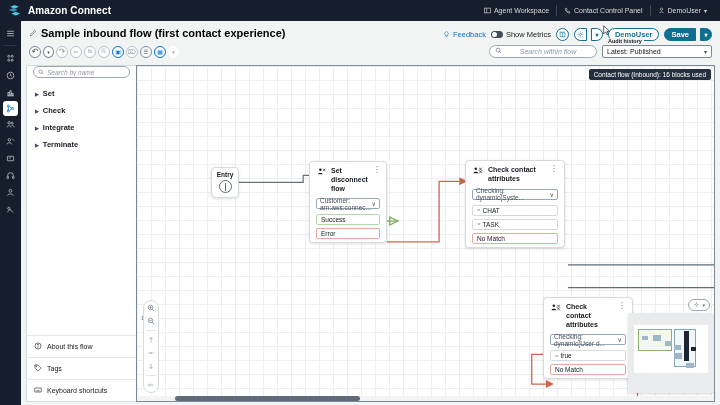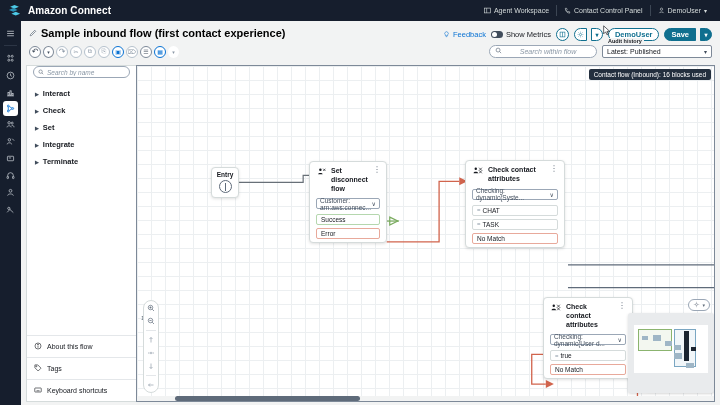--- a/index.html
+++ b/index.html
@@ -386,29 +386,25 @@
           <svg width="6" height="6" viewBox="0 0 16 16" fill="none" stroke="#5f6b7a" stroke-width="1.6">
             <circle cx="7" cy="7" r="4.5"></circle>
               <line x1="10.4" y1="10.4" x2="14" y2="14"></line>
           </svg>
         </span>
         <input value="" placeholder="Search by name" style="">
       </div>
 
       <div class="cat">
         <span class="tri">▶</span>
-        <span>Interact</span>
+        <span>Set</span>
       </div>
       <div class="cat">
         <span class="tri">▶</span>
         <span>Check</span>
-      </div>
-      <div class="cat">
-        <span class="tri">▶</span>
-        <span>Set</span>
       </div>
       <div class="cat">
         <span class="tri">▶</span>
         <span>Integrate</span>
       </div>
       <div class="cat">
         <span class="tri">▶</span>
         <span>Terminate</span>
       </div>
 

